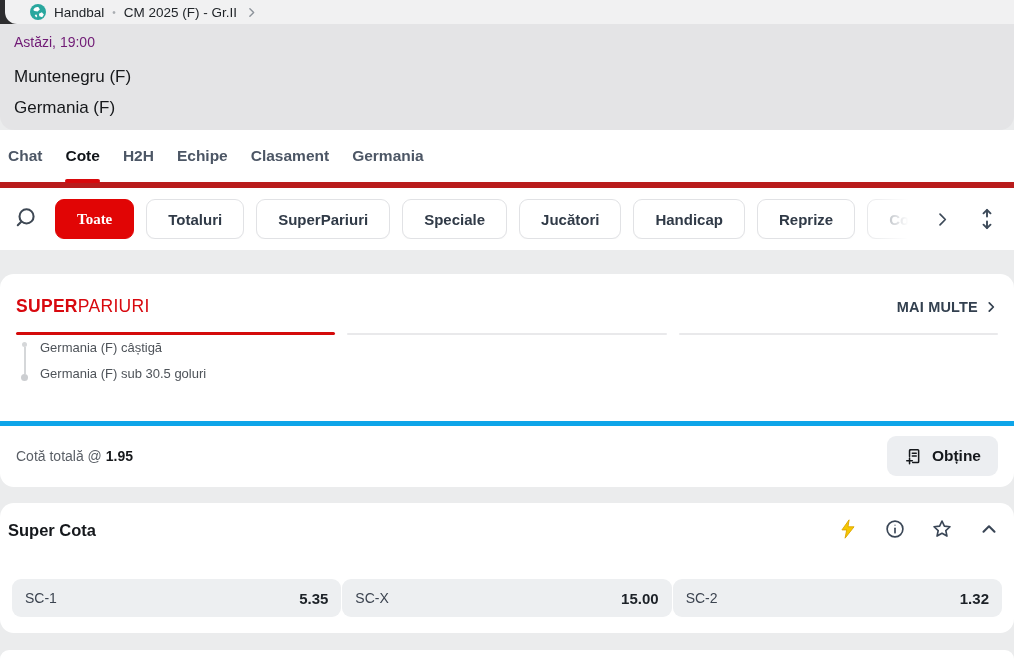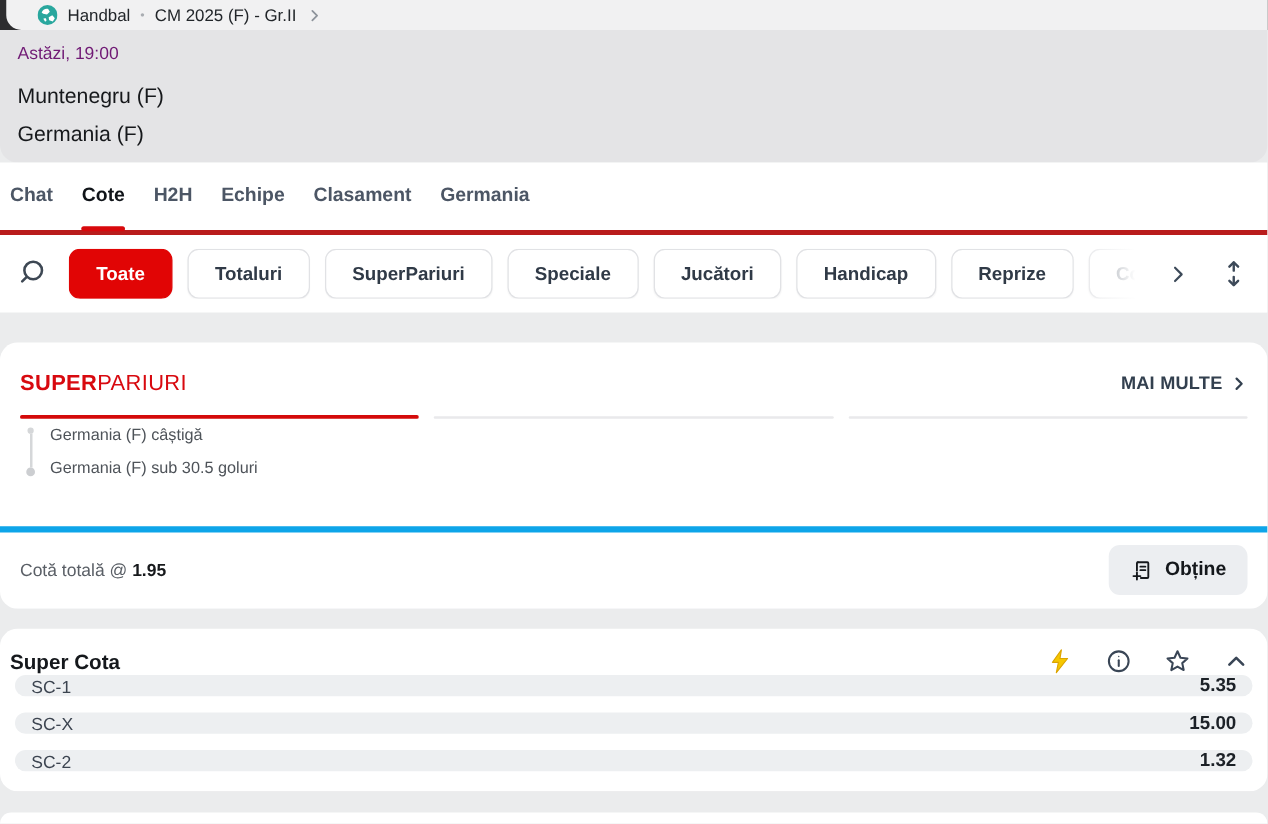--- a/index.html
+++ b/index.html
@@ -28,21 +28,21 @@
     height:106px; flex:none; background:#e4e4e6;
     border-radius:0 0 14px 14px; padding:10px 14px 0;
   }
   .match-time { font-size:14px; color:#701a75; margin-bottom:11px; }
   .team-name { font-size:17px; color:#16181b; line-height:31px; }
 
   
   .tab-bar {
     height:58px; flex:none; background:#fff;
     display:flex; align-items:stretch; gap:23px; padding:0 0 0 8px;
-    border-bottom:4px solid #b91c1c; position:relative;
+    border-bottom:6px solid #b91c1c; position:relative;
   }
   .tab {
     display:flex; align-items:center; font-size:15.5px; font-weight:600;
     color:#4c5665; position:relative; cursor:pointer;
   }
   .tab.active { color:#101419; font-weight:700; }
   .tab.active::after {
     content:""; position:absolute; left:0; right:0; bottom:-1px;
     height:4px; background:#d8090c; border-radius:2px;
   }
@@ -54,21 +54,21 @@
   }
   .search-btn { width:28px; height:28px; border:none; background:none; color:#3e4854; margin-right:15px; flex:none; cursor:pointer; padding:0; }
   .search-btn svg { width:26px; height:26px; }
   .chips { display:flex; gap:12px; align-items:center; flex:1; overflow:hidden; }
   .chip {
     height:40px; padding:0 21px; border:1px solid #e1e2e5; border-radius:9px;
     background:#fff; font-family:inherit; font-weight:700; font-size:15px; color:#303a47;
     display:flex; align-items:center; white-space:nowrap; flex:none; cursor:pointer;
     box-shadow:0 1px 1px rgba(0,0,0,0.03);
   }
-  .chip.active { background:#e10505; border-color:#e10505; color:#fff; }
+  .chip.active { background:#e10505; border-color:#e10505; color:#fff;font-family:Liberation Serif, serif; }
   .chip.truncated { width:90px; overflow:hidden; color:#5a6472; }
   .right-controls {
     position:absolute; right:0; top:0; bottom:0; width:160px;
     background:linear-gradient(to right, rgba(255,255,255,0) 0, #ffffff 34%);
     display:flex; align-items:center; justify-content:flex-end; gap:26px; padding-right:17px;
   }
   .ctrl-btn { border:none; background:none; padding:0; color:#3d4a59; cursor:pointer; }
   .ctrl-btn svg { display:block; }
 
   
@@ -108,21 +108,21 @@
   }
   .get-btn svg { width:19px; height:19px; }
 
   
   .sc-card { height:130px; display:flex; flex-direction:column; }
   .sc-header { display:flex; justify-content:space-between; align-items:flex-end; padding:15px 8px 0; }
   .sc-title { font-size:16.5px; font-weight:700; color:#15181c; }
   .sc-icons { display:flex; align-items:center; gap:25px; padding-right:6px; }
   .icon-btn { border:none; background:none; padding:0; cursor:pointer; color:#3a4656; }
   .icon-btn svg { display:block; width:22px; height:22px; }
-  .odds-row { display:flex; gap:13px; padding:0 12px; margin-top:auto; margin-bottom:16px;flex-direction:column; }
+  .odds-row { display:flex; gap:1px; padding:0 12px; margin-top:auto; margin-bottom:16px; }
   .odd-cell {
     flex:1; height:38px; background:#edeff1; border-radius:9px; border:none; cursor:pointer;
     display:flex; align-items:center; justify-content:space-between; padding:0 13px; font-family:inherit;
   }
   .odd-label { font-size:14px; color:#3c4450; }
   .odd-value { font-size:15px; font-weight:700; color:#1c2127; }
 
   .next-card { height:9px; background:#fff; border-radius:14px 14px 0 0; flex:none; }
 </style>
 </head>

